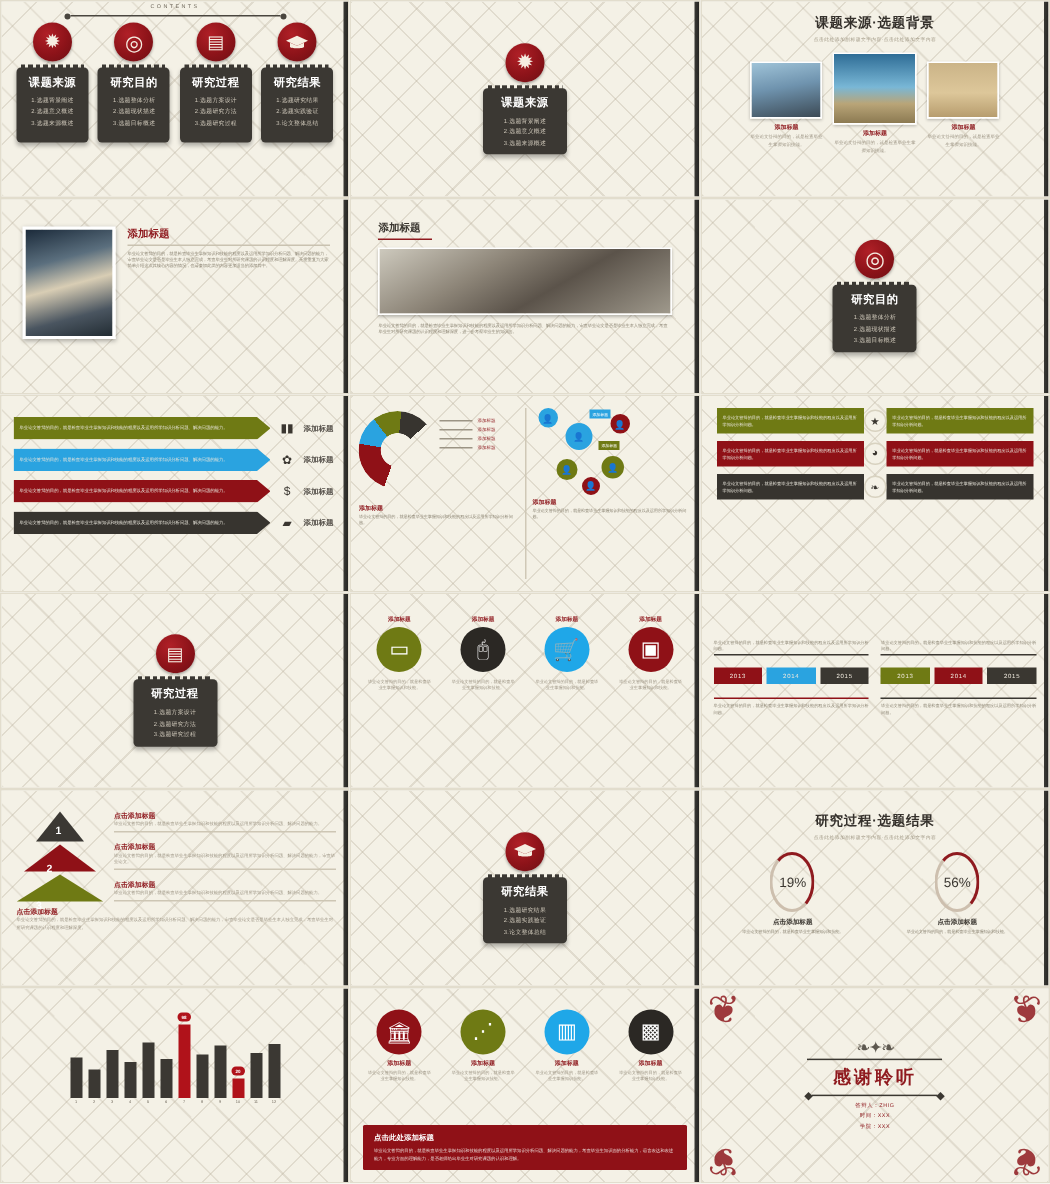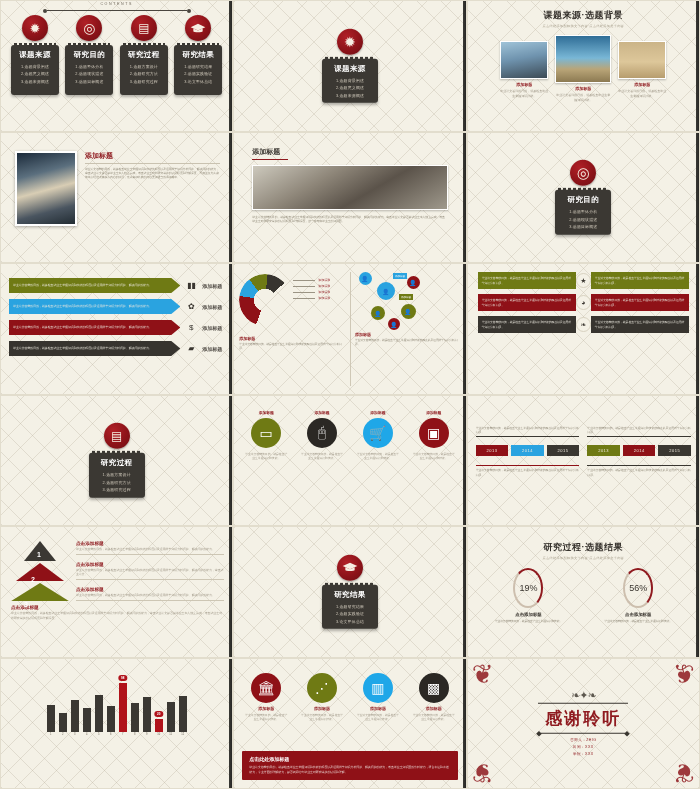--- a/index.html
+++ b/index.html
@@ -160,21 +160,21 @@
   .total-v{ font-size:8px; }
   .total-t{ font-size:2.8px; line-height:1.6; color:#e8d9d5;}
 
   
   .band-red{ background:#8f1117; color:#f0e8dc; padding:5px 7px; border-radius:1px;}
   .band-t{ font-size:5px; font-weight:bold; margin-bottom:3px; color:#fff;}
   .band-b{ font-size:2.9px; line-height:1.65; color:#ead9d6;}
 
   
   .orn{ position:absolute; font-size:26px; color:#8f1a1f; opacity:.85; line-height:1; font-family:"DejaVu Sans", sans-serif;}
-  .thx{ font-size:17px; font-weight:bold; color:#8f1a1f; letter-spacing:2px;}
+  .thx{ font-size:12px; font-weight:bold; color:#8f1a1f; letter-spacing:2px;}
   .thx-rule{ width:84px;height:1px;background:#3a3731;margin:3px auto; position:relative;}
   .thx-rule::before,.thx-rule::after{content:"";position:absolute;top:-1.5px;width:4px;height:4px;background:#3a3731;transform:rotate(45deg);}
   .thx-rule::before{left:-4px;} .thx-rule::after{right:-4px;}
   .thx-meta{ font-size:3.6px; color:#8f1a1f; line-height:1.9; letter-spacing:.4px;}
   .flourish{ font-size:11px; color:#5d584f; letter-spacing:-1px;}
 
   .center-abs{ position:absolute; left:50%; top:50%; transform:translate(-50%,-50%); }
 </style>
 </head>
 <body>

